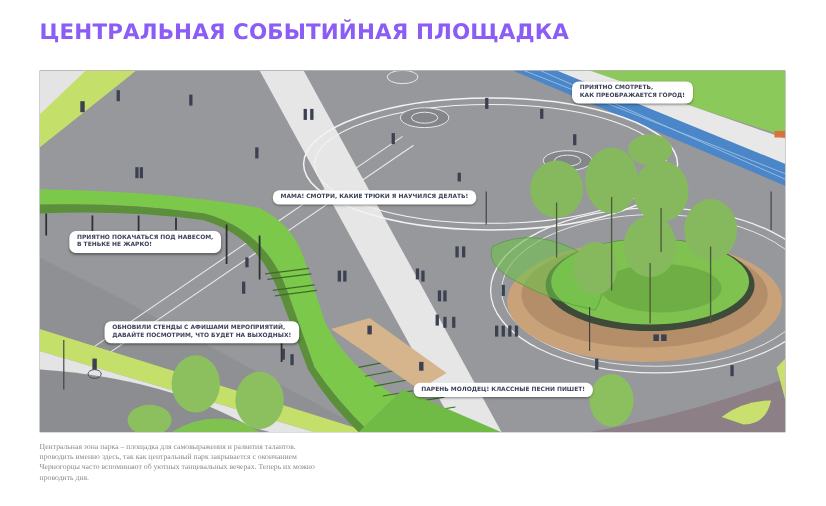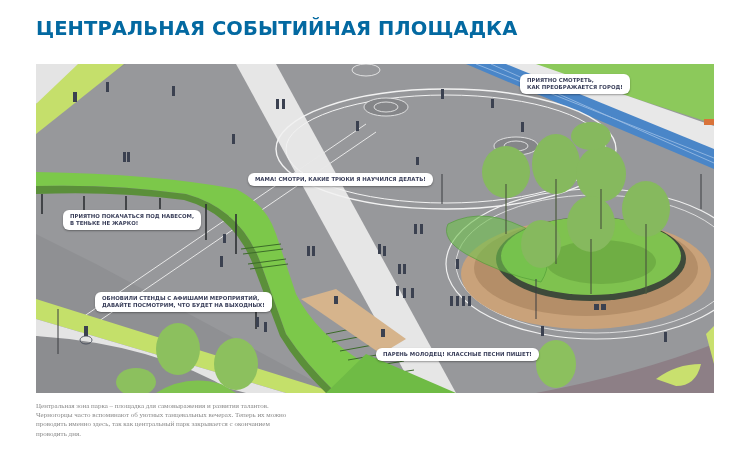--- a/index.html
+++ b/index.html
@@ -3,21 +3,21 @@
 <meta charset="utf-8">
 <style>
   * { box-sizing: border-box; margin: 0; padding: 0; }
   html, body { width: 751px; height: 460px; background: #ffffff; overflow: hidden; }
   body { position: relative; font-family: "DejaVu Sans", "Liberation Sans", sans-serif; }
 
   .page-title {
     position: absolute; left: 36px; top: 17px;
     font-family: "DejaVu Sans", sans-serif;
     font-weight: bold; font-size: 19.5px; letter-spacing: 0.1px;
-    color: #0369a1; white-space: nowrap;
+    color: #8b5cf6; white-space: nowrap;
   }
 
   .scene {
     position: absolute; left: 36px; top: 64px; width: 678px; height: 329px;
     overflow: hidden; background: #8e8f92;
   }
   .scene svg { position: absolute; left: 0; top: 0; width: 678px; height: 329px; }
 
   .bubble {
     position: absolute;
@@ -226,16 +226,16 @@
     <span>ДАВАЙТЕ ПОСМОТРИМ, ЧТО БУДЕТ НА ВЫХОДНЫХ!</span>
   </div>
 
   <div class="bubble" style="left:340px; top:284px;">
     <span>ПАРЕНЬ МОЛОДЕЦ! КЛАССНЫЕ ПЕСНИ ПИШЕТ!</span>
   </div>
 </div>
 
 <div class="caption">
   <span>Центральная зона парка – площадка для самовыражения и развития талантов.</span>
+  <span>проводить именно здесь, так как центральный парк закрывается с окончанием</span>
   <span>Черногорцы часто вспоминают об уютных танцевальных вечерах. Теперь их можно</span>
-  <span>проводить именно здесь, так как центральный парк закрывается с окончанием</span>
   <span>проводить дня.</span>
 </div>
 
 </body></html>

